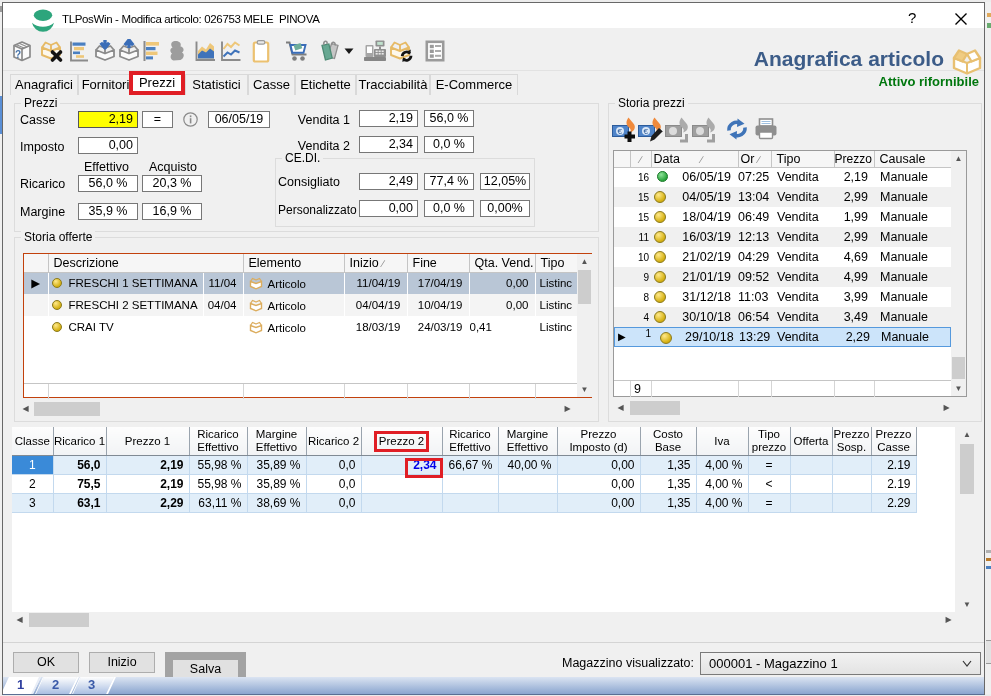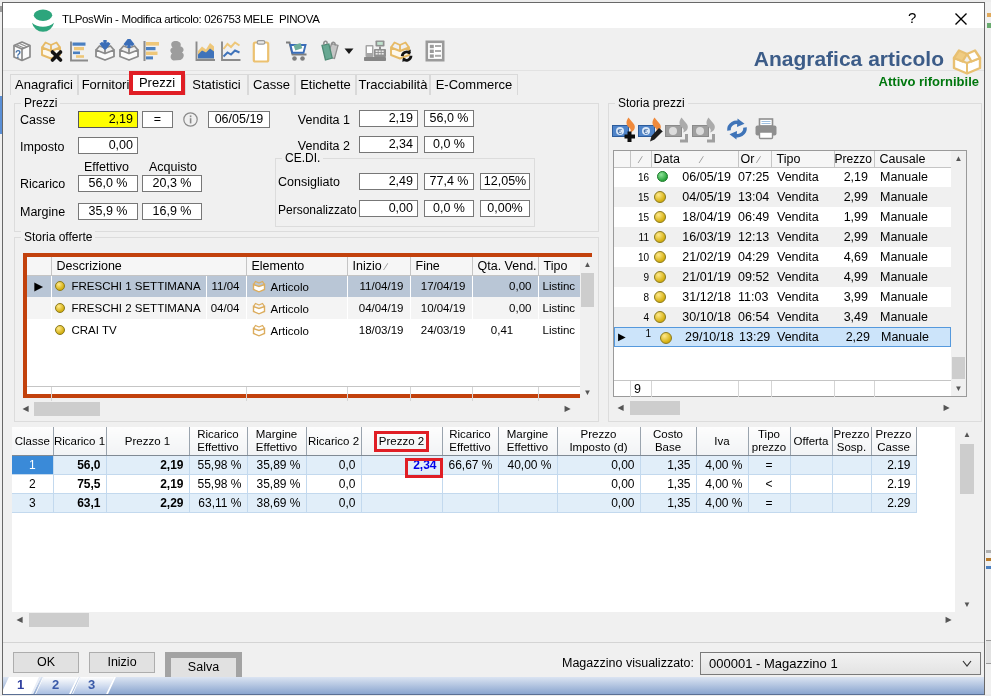--- a/index.html
+++ b/index.html
@@ -258,21 +258,21 @@
   <div class="fld" style="left:421px;top:170px;width:50px;text-align:center;padding:0">77,4 %</div>
   <div class="fld" style="left:477px;top:170px;width:50px;text-align:center;padding:0">12,05%</div>
   <div class="lbl" style="left:275px;top:200px;font-size:12px">Personalizzato</div>
   <div class="fld" style="left:356px;top:197px;width:59px">0,00</div>
   <div class="fld" style="left:421px;top:197px;width:50px;text-align:center;padding:0">0,0 %</div>
   <div class="fld" style="left:477px;top:197px;width:50px;text-align:center;padding:0">0,00%</div>
 
   <div class="grp" id="grpOfferte" style="left:11px;top:234px;width:583px;height:183px">
     <div class="grplbl">Storia offerte</div>
   </div>
-  <div class="abs" style="left:20px;top:250px;width:569px;height:145px;background:#fff;border:4px solid #c2410c;box-sizing:border-box">
+  <div class="abs" style="left:20px;top:250px;width:569px;height:145px;background:#fff;border:1px solid #c2410c;box-sizing:border-box">
     <table style="position:absolute;left:0;top:0;width:553px;font-size:12.5px">
       <colgroup>
           <col style="width:24px">
           <col style="width:155px">
           <col style="width:40px">
           <col style="width:101px">
           <col style="width:63px">
           <col style="width:62px">
           <col style="width:66px">
           <col style="width:42px">
@@ -316,21 +316,21 @@
       <tr class="orow">
         <td></td>
         <td><span class="dot"></span>CRAI TV</td>
             <td></td>
         <td><svg class="boxic" viewBox="0 0 14 13">
                 <path d="M1.5 4.5 L7 6.5 L12.5 4.5 L12.5 9.5 L7 11.8 L1.5 9.5 Z" fill="#fff" stroke="#dcad5e" stroke-width="1.4"></path>
                 <path d="M1.5 4.5 L3.5 1.5 L7 3 M12.5 4.5 L10.5 1.5 L7 3" fill="none" stroke="#dcad5e" stroke-width="1.3"></path>
               </svg>Articolo</td>
         <td style="text-align:right;padding-right:6px">18/03/19</td>
             <td style="text-align:right;padding-right:6px">24/03/19</td>
-        <td style="text-align:center;padding-right:6px">0,41</td>
+        <td style="text-align:left;padding-right:6px">0,41</td>
             <td style="padding-left:4px">Listinc</td>
       </tr>
     </tbody>
       </table>
 
     <div class="abs" style="left:0;top:129px;width:553px;height:15px;border-top:1px solid #c5c5c5">
       <div class="abs" style="left:24px;top:0;width:1px;height:15px;background:#d5d5d5"></div>
       <div class="abs" style="left:219px;top:0;width:1px;height:15px;background:#d5d5d5"></div>
       <div class="abs" style="left:320px;top:0;width:1px;height:15px;background:#d5d5d5"></div>
       <div class="abs" style="left:383px;top:0;width:1px;height:15px;background:#d5d5d5"></div>
@@ -644,21 +644,21 @@
 
   <div class="sb" style="left:956px;top:424px;width:16px;height:185px">
     <div class="sbarr" style="top:0;width:16px">▲</div>
     <div class="sbthumb" style="left:1px;top:17px;width:14px;height:50px"></div>
     <div class="sbarr" style="bottom:0;width:16px">▼</div>
   </div>
 
   <div class="abs" style="left:0;top:639px;width:981px;height:1px;background:#d4d4d4"></div>
   <div class="btn" style="left:10px;top:649px;width:64px;height:19px;line-height:19px">OK</div>
   <div class="btn" style="left:86px;top:649px;width:64px;height:19px;line-height:19px">Inizio</div>
-  <div class="btn" style="left:162px;top:649px;width:65px;height:19px;line-height:19px;border:6px solid #a3a3a3">Salva</div>
+  <div class="btn" style="left:162px;top:649px;width:65px;height:19px;line-height:19px;border:8px solid #a3a3a3">Salva</div>
   <div class="lbl" style="right:290px;top:653px">Magazzino visualizzato:</div>
   <div class="abs" style="left:697px;top:649px;width:281px;height:23px;border:1px solid #7a7a7a;background:linear-gradient(#f2f2f2,#e3e3e3);font-size:13px;line-height:22px;padding-left:8px;box-sizing:border-box">000001 - Magazzino 1
     <svg class="abs" style="right:8px;top:7px" width="10" height="8">
         <path d="M1 1 L5 6 L9 1" stroke="#333" fill="none" stroke-width="1.2"></path>
       </svg>
   </div>
 
   <div id="btabs" class="abs" style="left:0;top:674px;width:981px;height:17px;background:linear-gradient(#dbe4f2,#8aa5cf);overflow:hidden;border-bottom:1px solid #5a6f94">
     <div class="abs" style="left:2px;top:0;width:30px;height:17px;background:#fff;transform:skewX(-25deg);border-right:2px solid #e8edf6"></div>
     <div class="abs" style="left:36px;top:0;width:33px;height:17px;background:linear-gradient(#fefefe,#aabfe2);transform:skewX(-25deg);border-right:2px solid #fff;border-left:1px solid #fff"></div>

